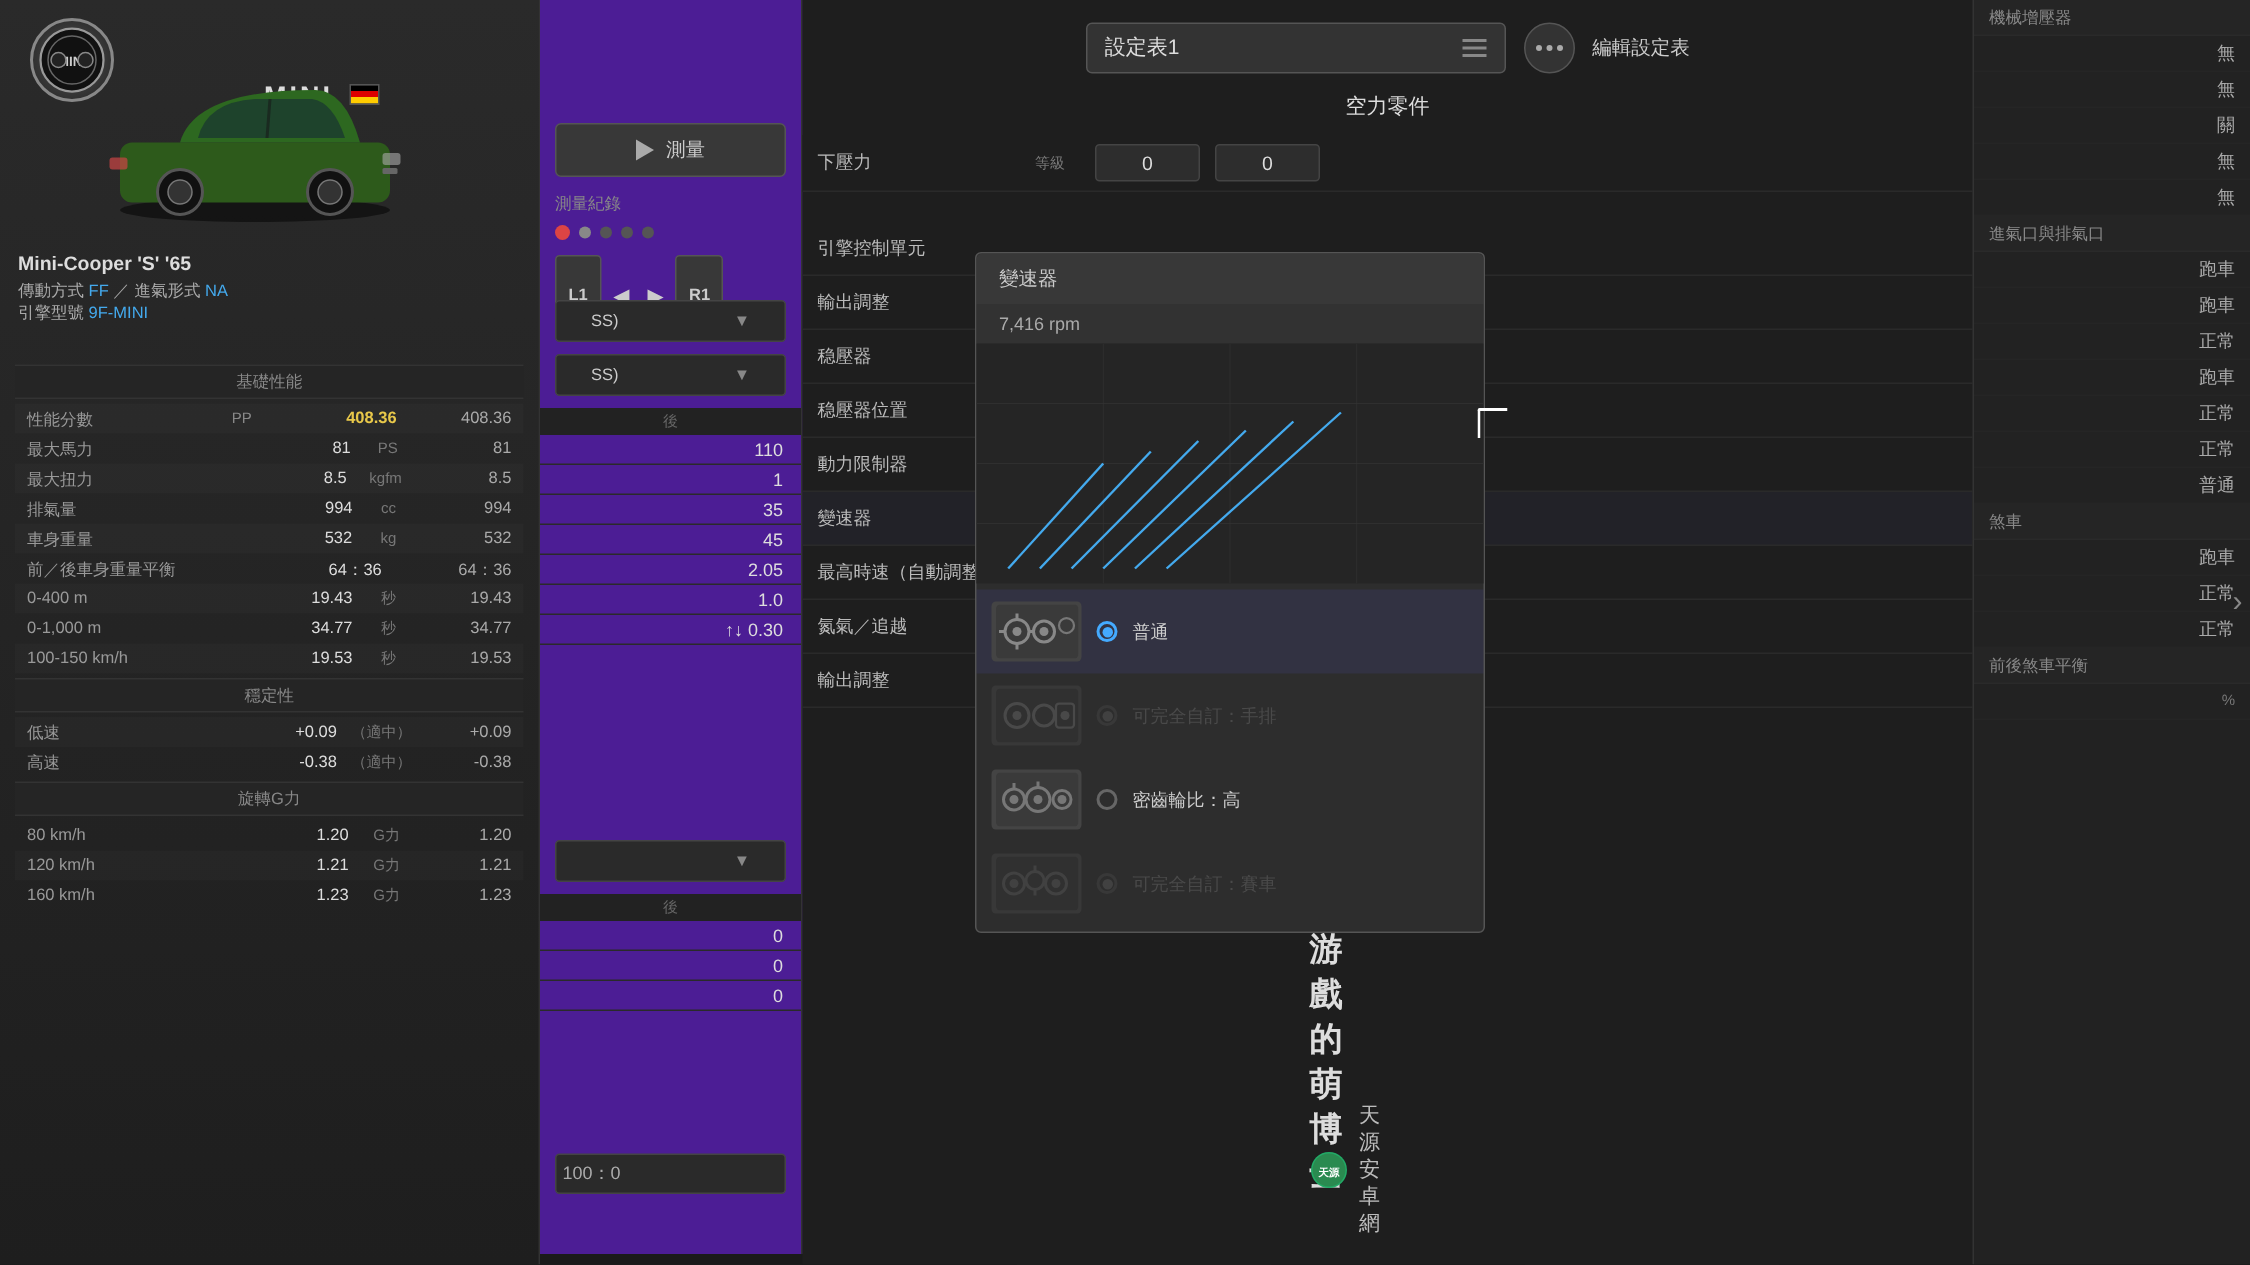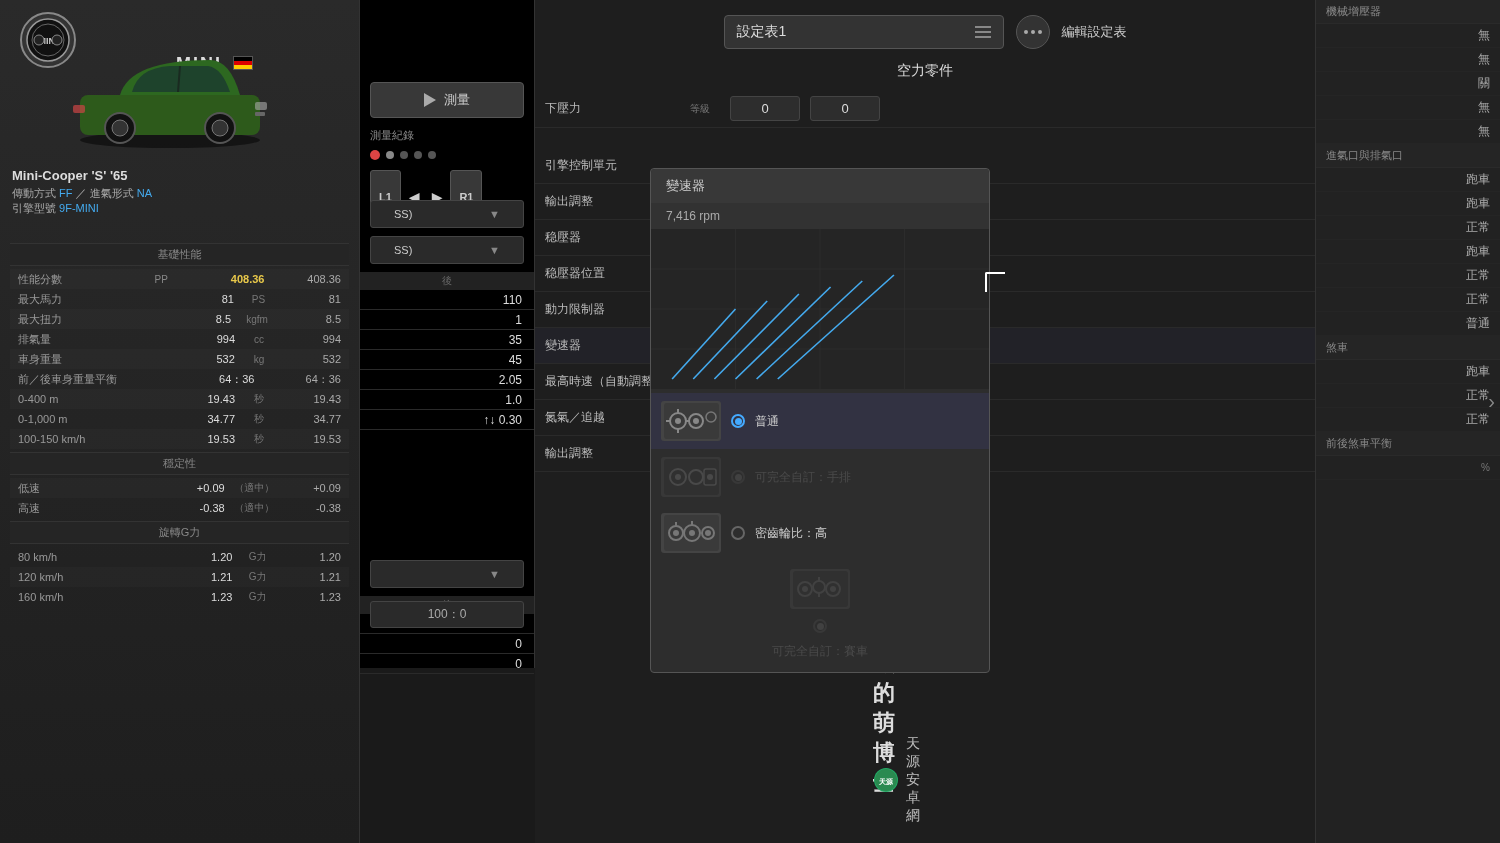--- a/index.html
+++ b/index.html
@@ -106,22 +106,22 @@
       margin: 3px 0;
       border-top: 1px solid #333;
       border-bottom: 1px solid #333;
     }
 
     
     .mid-panel {
       position: absolute;
       left: 360px; top: 0;
       width: 175px;
-      height: 668px;
-      background: #000000;
+      height: 836px;
+      background: #4c1d95;
       border-right: 1px solid #333;
     }
 
     .measure-btn {
       position: absolute;
       top: 82px; left: 10px; right: 10px;
       height: 36px;
       background: #383838;
       border: 1px solid #555;
       border-radius: 4px;
@@ -686,21 +686,21 @@
     <span class="arrow">▼</span>
   </div>
 
   <div style="position:absolute;top:596px;left:0;right:0;">
     <div class="mid-section-label">後</div>
     <div class="mid-val-row">0</div>
     <div class="mid-val-row">0</div>
     <div class="mid-val-row">0</div>
   </div>
 
-  <div style="position:absolute;bottom:40px;left:10px;right:10px;text-align:center;background:#2a2a2a;border:1px solid #444;border-radius:3px;padding:4px;font-size:12px;color:#aaa;">100：0</div>
+  <div style="position:absolute;bottom:40px;left:10px;right:10px;background:#2a2a2a;border:1px solid #444;border-radius:3px;padding:4px;font-size:12px;color:#aaa;">100：0</div>
 </div>
 
 <div class="main-panel">
 
   <div class="top-bar">
     <div class="config-select">
       <span>設定表1</span>
       <div class="list-icon">
         <span></span>
           <span></span>
@@ -831,21 +831,21 @@
             <circle cx="44" cy="18" r="6" fill="none" stroke="#777" stroke-width="2"></circle>
             <circle cx="44" cy="18" r="3" fill="#777"></circle>
             <line x1="12" y1="11" x2="12" y2="7" stroke="#777" stroke-width="2"></line>
             <line x1="28" y1="10" x2="28" y2="6" stroke="#777" stroke-width="2"></line>
           </svg>
         </div>
         <div class="radio-dot"></div>
         <span class="option-label">密齒輪比：高</span>
       </div>
 
-      <div class="popup-option" style="opacity:0.5;flex-direction:column;">
+      <div class="popup-option" style="opacity:0.5;">
         <div class="option-img">
           <svg width="55" height="36" viewBox="0 0 55 36">
             <rect width="55" height="36" fill="#333" rx="3"></rect>
             <circle cx="12" cy="18" r="7" fill="none" stroke="#555" stroke-width="2"></circle>
             <circle cx="12" cy="18" r="3" fill="#555"></circle>
             <circle cx="26" cy="16" r="6" fill="none" stroke="#555" stroke-width="2"></circle>
             <circle cx="40" cy="18" r="7" fill="none" stroke="#555" stroke-width="2"></circle>
             <circle cx="40" cy="18" r="3" fill="#555"></circle>
             <line x1="26" y1="10" x2="26" y2="6" stroke="#555" stroke-width="2"></line>
             <line x1="26" y1="22" x2="26" y2="26" stroke="#555" stroke-width="2"></line>

